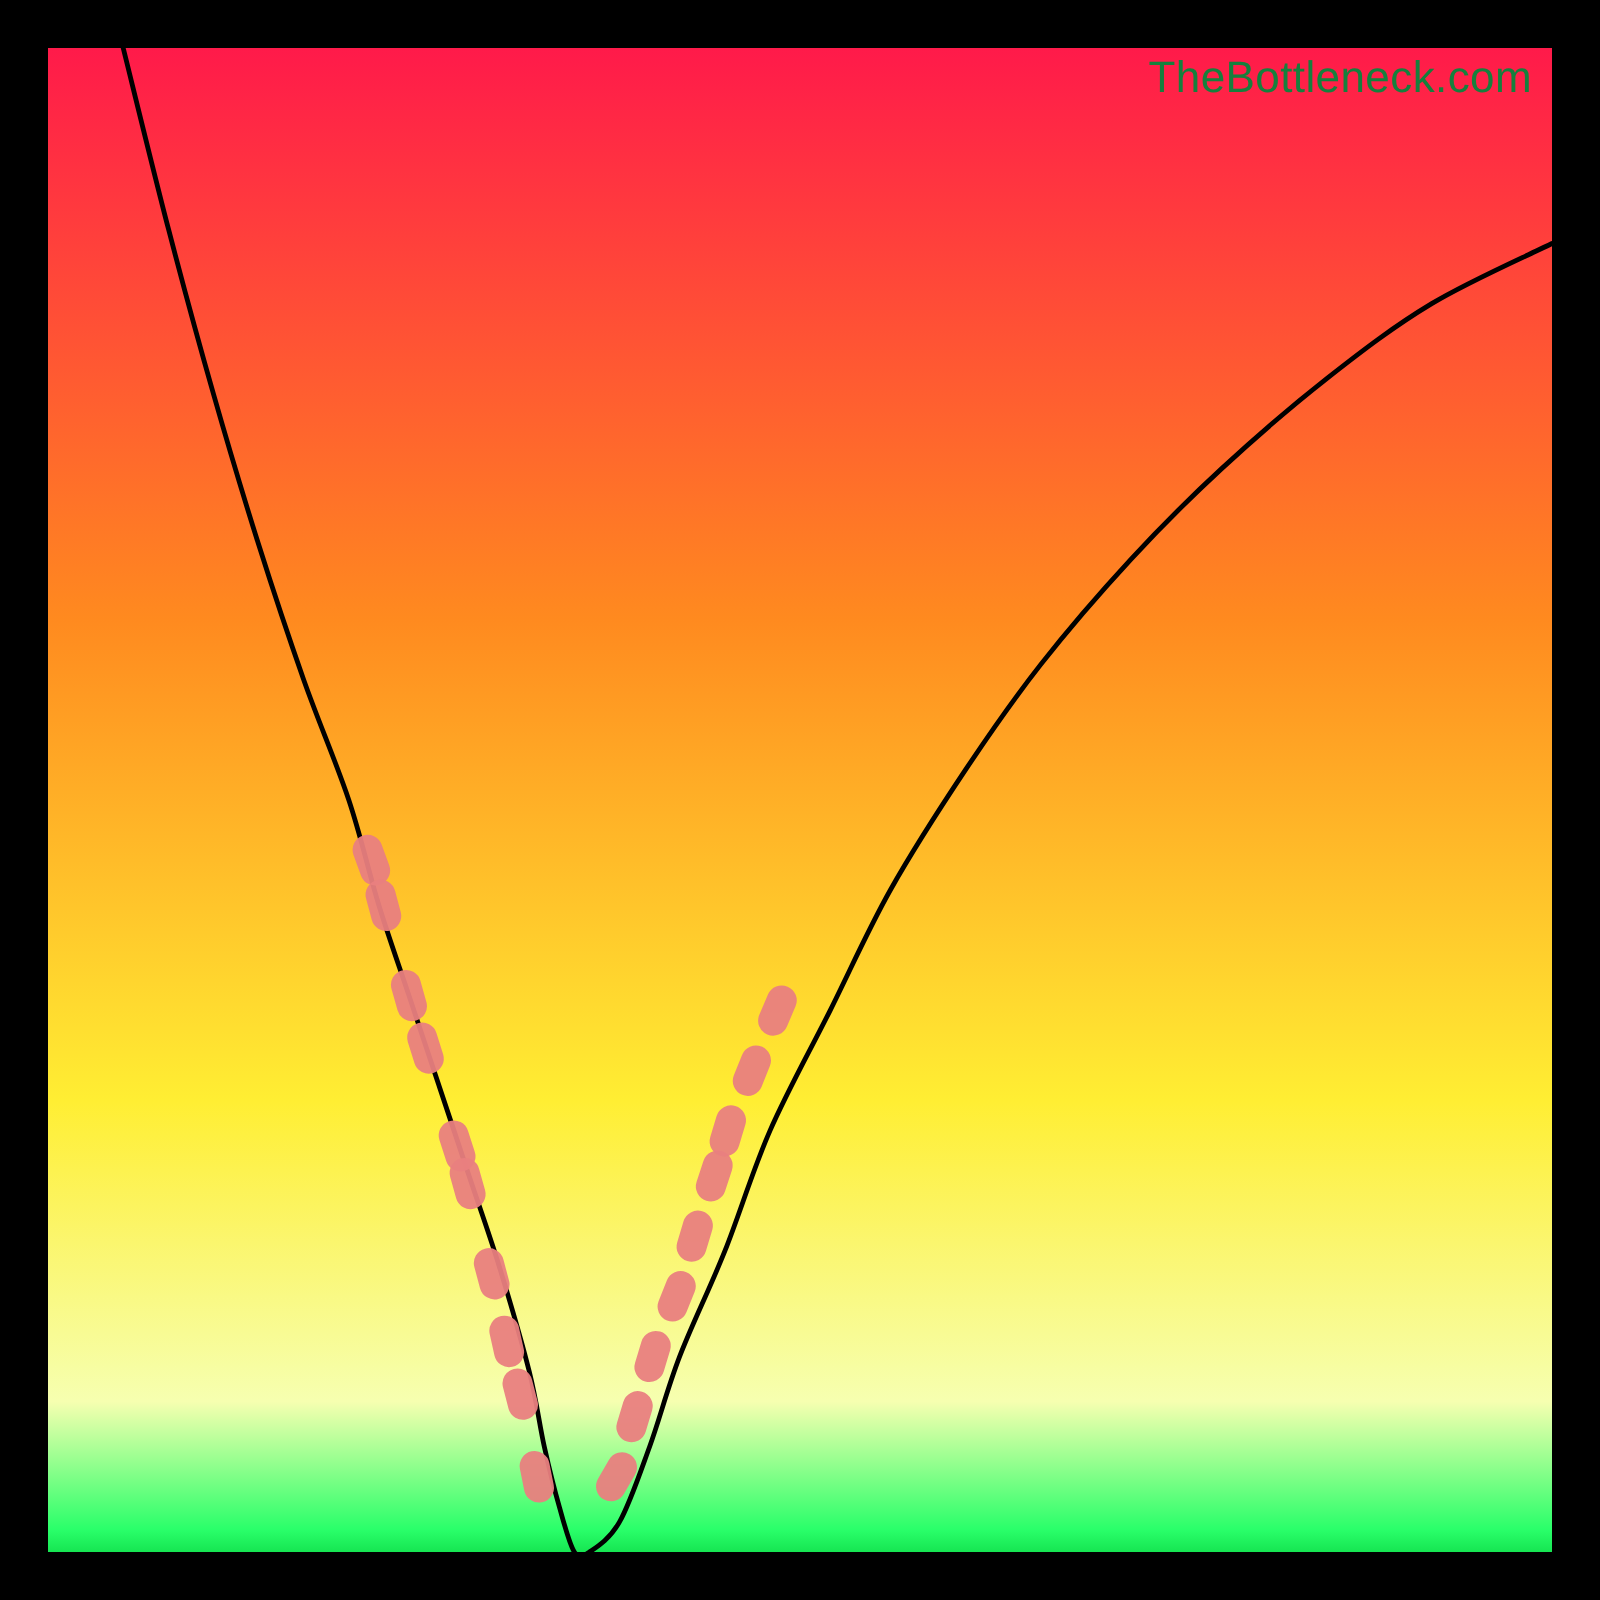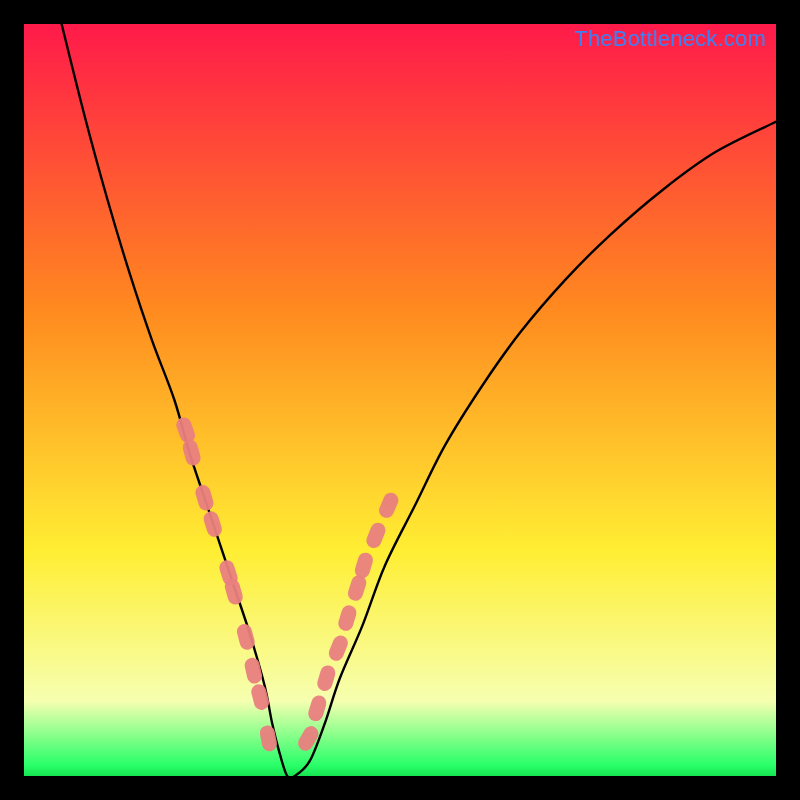--- a/index.html
+++ b/index.html
@@ -16,21 +16,21 @@
     left: 24px;
     top: 24px;
     width: 752px;
     height: 752px;
     background: #000;
   }
   .watermark {
     position: absolute;
     top: 2px;
     right: 10px;
-    color: #3b82f6;
+    color: #15803d;
     font-size: 22px;
     font-weight: 500;
     letter-spacing: 0.2px;
     z-index: 20;
     user-select: none;
   }
   svg.plot {
     position: absolute;
     left: 0;
     top: 0;

